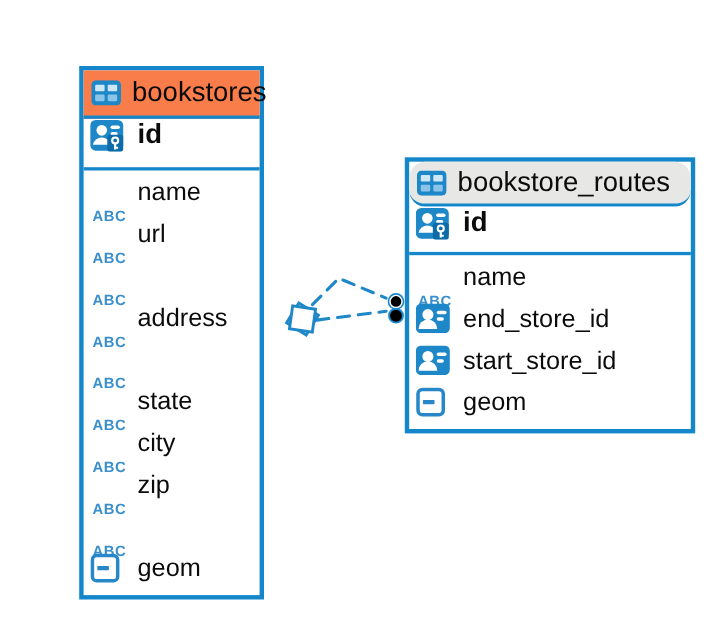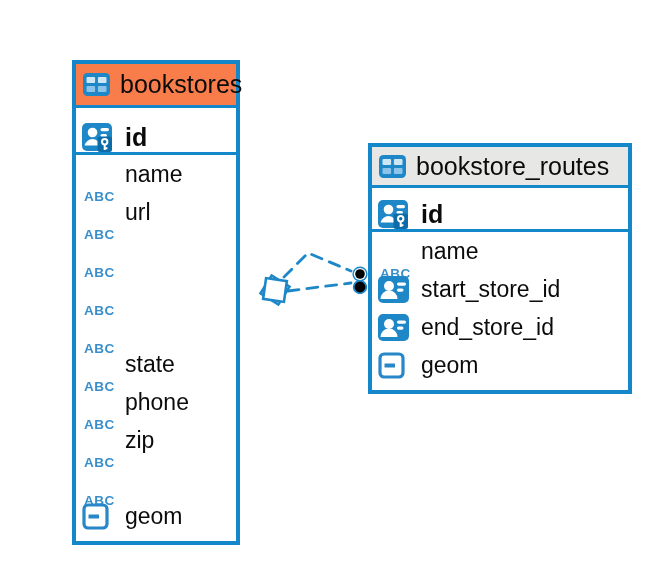--- a/index.html
+++ b/index.html
@@ -25,24 +25,24 @@
   .ertable.t-routes     { left: 368px; top: 143px; width: 264px; height: 251px; }
 
   .thead {
     display: flex; align-items: center;
     gap: 9px; padding: 0 7px;
     border-bottom: 3px solid var(--blue);
     font-size: 25px;
     flex: 0 0 auto;
   }
   .t-bookstores .thead { height: 44px; }
-  .t-routes     .thead { height: 41px; }
+  .t-routes     .thead { height: 41px; border-radius: 15px; }
 
   .pkrow {
-    display: flex; align-items: flex-end;
+    display: flex; align-items: flex-start;
     gap: 6px; padding: 0 6px;
     border-bottom: 3px solid var(--blue);
     font-size: 25px; font-weight: bold;
     flex: 0 0 auto;
   }
   .t-bookstores .pkrow { height: 47px; }
   .t-routes     .pkrow { height: 44px; }
 
   .frow {
     display: flex; align-items: center;
@@ -124,37 +124,38 @@
     </div>
     <div class="frow">
       <span class="icon-slot">
           <span class="abc">ABC</span>
         </span>
     </div>
     <div class="frow">
       <span class="icon-slot">
           <span class="abc">ABC</span>
         </span>
+      <span>address</span>
     </div>
     <div class="frow">
       <span class="icon-slot">
           <span class="abc">ABC</span>
         </span>
     </div>
     <div class="frow">
       <span class="icon-slot">
           <span class="abc">ABC</span>
         </span>
       <span>state</span>
     </div>
     <div class="frow">
       <span class="icon-slot">
           <span class="abc">ABC</span>
         </span>
-      <span>phone</span>
+      <span>city</span>
     </div>
     <div class="frow">
       <span class="icon-slot">
           <span class="abc">ABC</span>
         </span>
       <span>zip</span>
     </div>
     <div class="frow">
       <span class="icon-slot">
           <span class="abc">ABC</span>
@@ -210,33 +211,33 @@
     <div class="frow">
       <span class="icon-slot">
         <svg width="31" height="27" viewBox="0 0 31 27">
           <rect width="31" height="27" rx="5" fill="#1E87C8"></rect>
           <circle cx="11" cy="10" r="5" fill="#fff"></circle>
           <path d="M2.5 23 a 8.5 8.5 0 0 1 17 0 z" fill="#fff"></path>
           <rect x="19" y="6.5" width="9" height="3.2" rx="1.6" fill="#fff"></rect>
           <rect x="19" y="12.5" width="6.5" height="3.2" rx="1.6" fill="#fff"></rect>
         </svg>
       </span>
-      <span>start_store_id</span>
+      <span>end_store_id</span>
     </div>
     <div class="frow">
       <span class="icon-slot">
         <svg width="31" height="27" viewBox="0 0 31 27">
           <rect width="31" height="27" rx="5" fill="#1E87C8"></rect>
           <circle cx="11" cy="10" r="5" fill="#fff"></circle>
           <path d="M2.5 23 a 8.5 8.5 0 0 1 17 0 z" fill="#fff"></path>
           <rect x="19" y="6.5" width="9" height="3.2" rx="1.6" fill="#fff"></rect>
           <rect x="19" y="12.5" width="6.5" height="3.2" rx="1.6" fill="#fff"></rect>
         </svg>
       </span>
-      <span>end_store_id</span>
+      <span>start_store_id</span>
     </div>
     <div class="frow">
       <span class="icon-slot">
         <svg width="27" height="27" viewBox="0 0 27 27">
           <rect x="2" y="2" width="23" height="23" rx="4" fill="#fff" stroke="#2787C8" stroke-width="3.2"></rect>
           <rect x="6.5" y="11.6" width="10.5" height="3.8" rx="0.5" fill="#2787C8"></rect>
         </svg>
       </span>
       <span>geom</span>
     </div>

